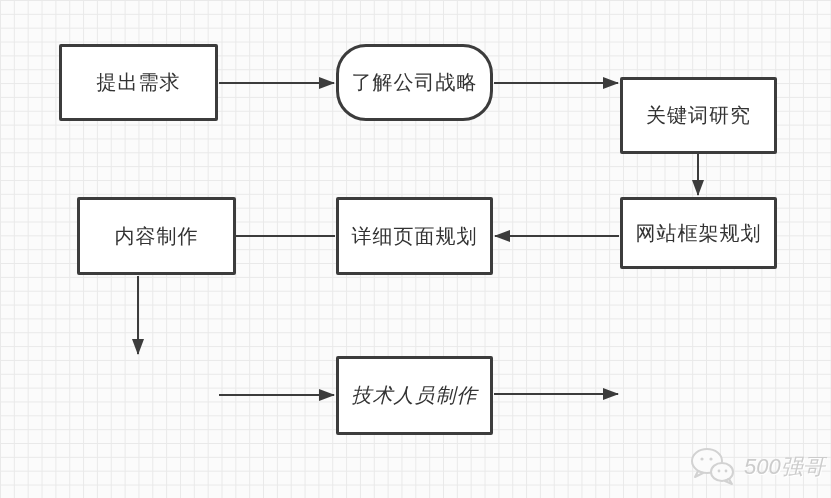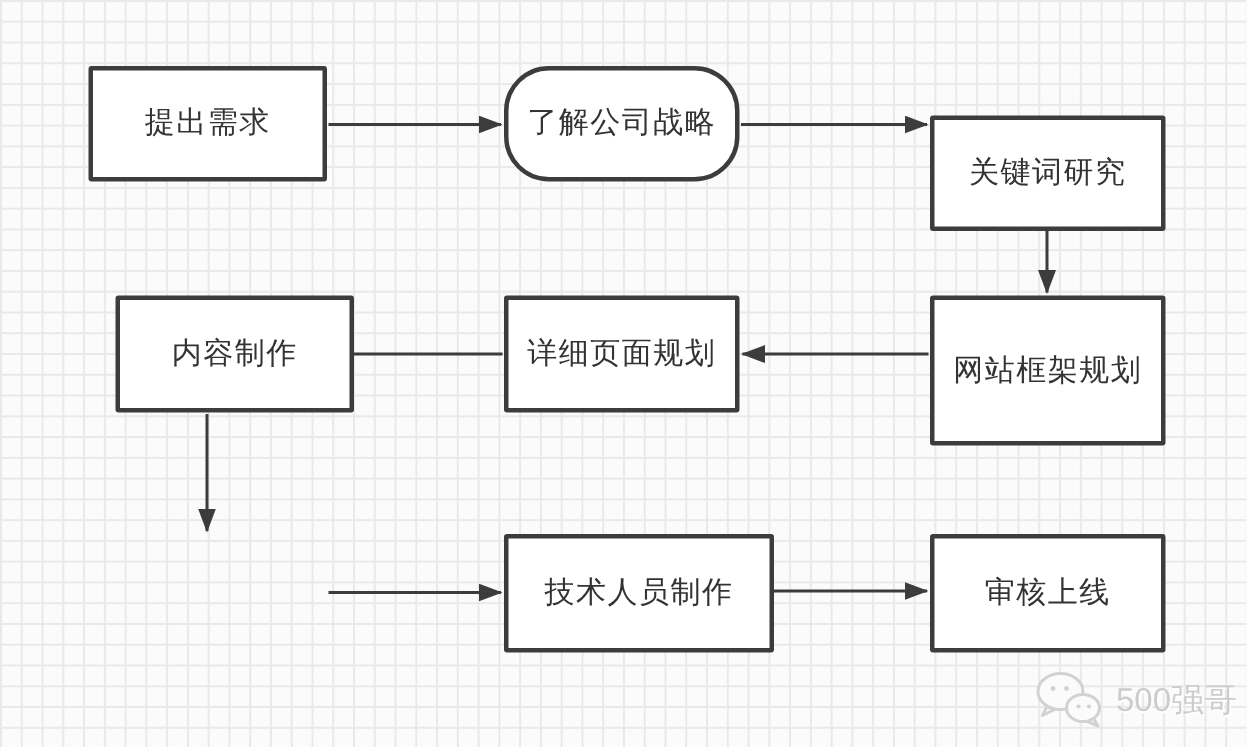--- a/index.html
+++ b/index.html
@@ -47,20 +47,21 @@
     position: absolute;
     left: 688px;
     top: 446px;
     display: flex;
     align-items: center;
     gap: 6px;
     color: #cccccc;
     font-size: 22px;
     text-shadow: 1px 1px 0 #ffffff;
     user-select: none;
+    font-style: italic;
   }
   .watermark .wm-icon {
     display: inline-block;
     width: 50px;
     height: 42px;
   }
 </style>
 </head>
 <body>
 
@@ -91,29 +92,26 @@
   <div class="node" style="left:620px; top:44px;  width:157px; height:77px;margin-top:33px;">
     <span>关键词研究</span>
   </div>
 
   <div class="node" style="left:59px;  top:197px; width:159px; height:78px;margin-left:18px;">
     <span>内容制作</span>
   </div>
   <div class="node" style="left:336px; top:197px; width:157px; height:78px;text-align:right;">
     <span>详细页面规划</span>
   </div>
-  <div class="node" style="left:620px; top:197px; width:157px; height:100px;">
+  <div class="node" style="left:620px; top:197px; width:157px; height:72px;">
     <span>网站框架规划</span>
   </div>
 
-  <div class="node" style="left:336px; top:356px; width:180px; height:79px;">
+  <div class="node" style="left:336px; top:356px; width:157px; height:79px;font-style:italic;">
     <span>技术人员制作</span>
-  </div>
-  <div class="node" style="left:620px; top:356px; width:157px; height:79px;">
-    <span>审核上线</span>
   </div>
 
   <div class="watermark">
     <span class="wm-icon">
       <svg viewBox="0 0 50 42" xmlns="http://www.w3.org/2000/svg">
         <ellipse cx="19" cy="15" rx="15" ry="12" fill="#fbfbfb" stroke="#d2d2d2" stroke-width="2"></ellipse>
         <path d="M10,25 L7,31 L15,27 Z" fill="#fbfbfb" stroke="#d2d2d2" stroke-width="2" stroke-linejoin="round"></path>
         <circle cx="14" cy="13" r="1.6" fill="#d2d2d2"></circle>
         <circle cx="23" cy="13" r="1.6" fill="#d2d2d2"></circle>
         <ellipse cx="34" cy="26" rx="11" ry="9" fill="#fbfbfb" stroke="#d2d2d2" stroke-width="2"></ellipse>

